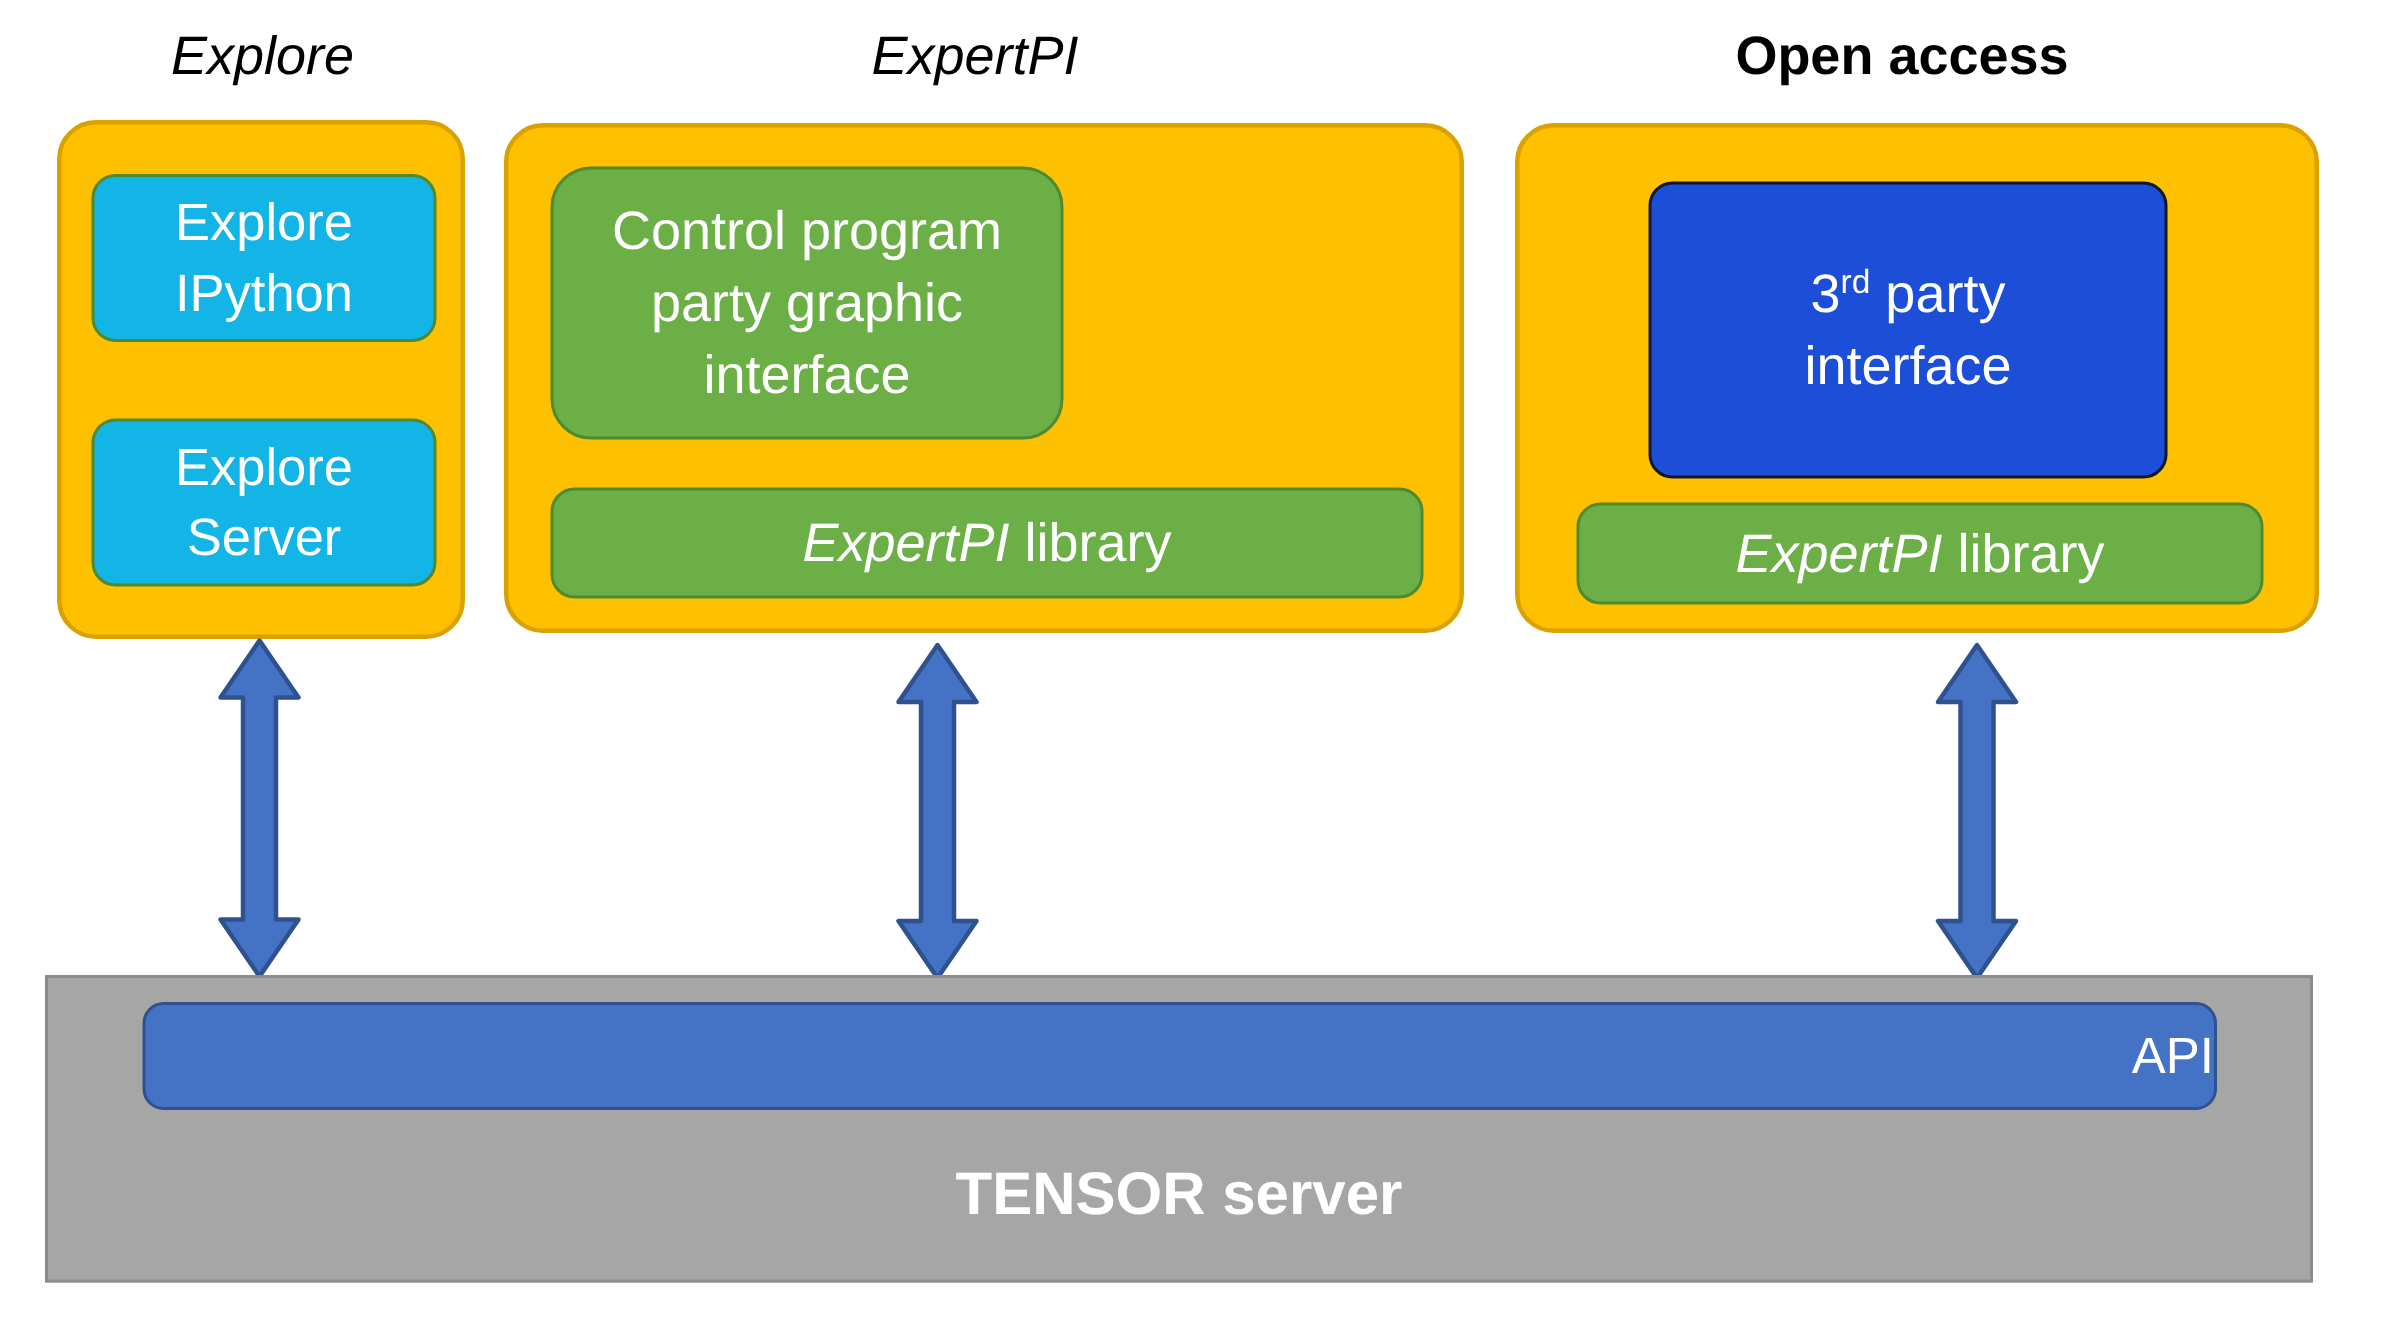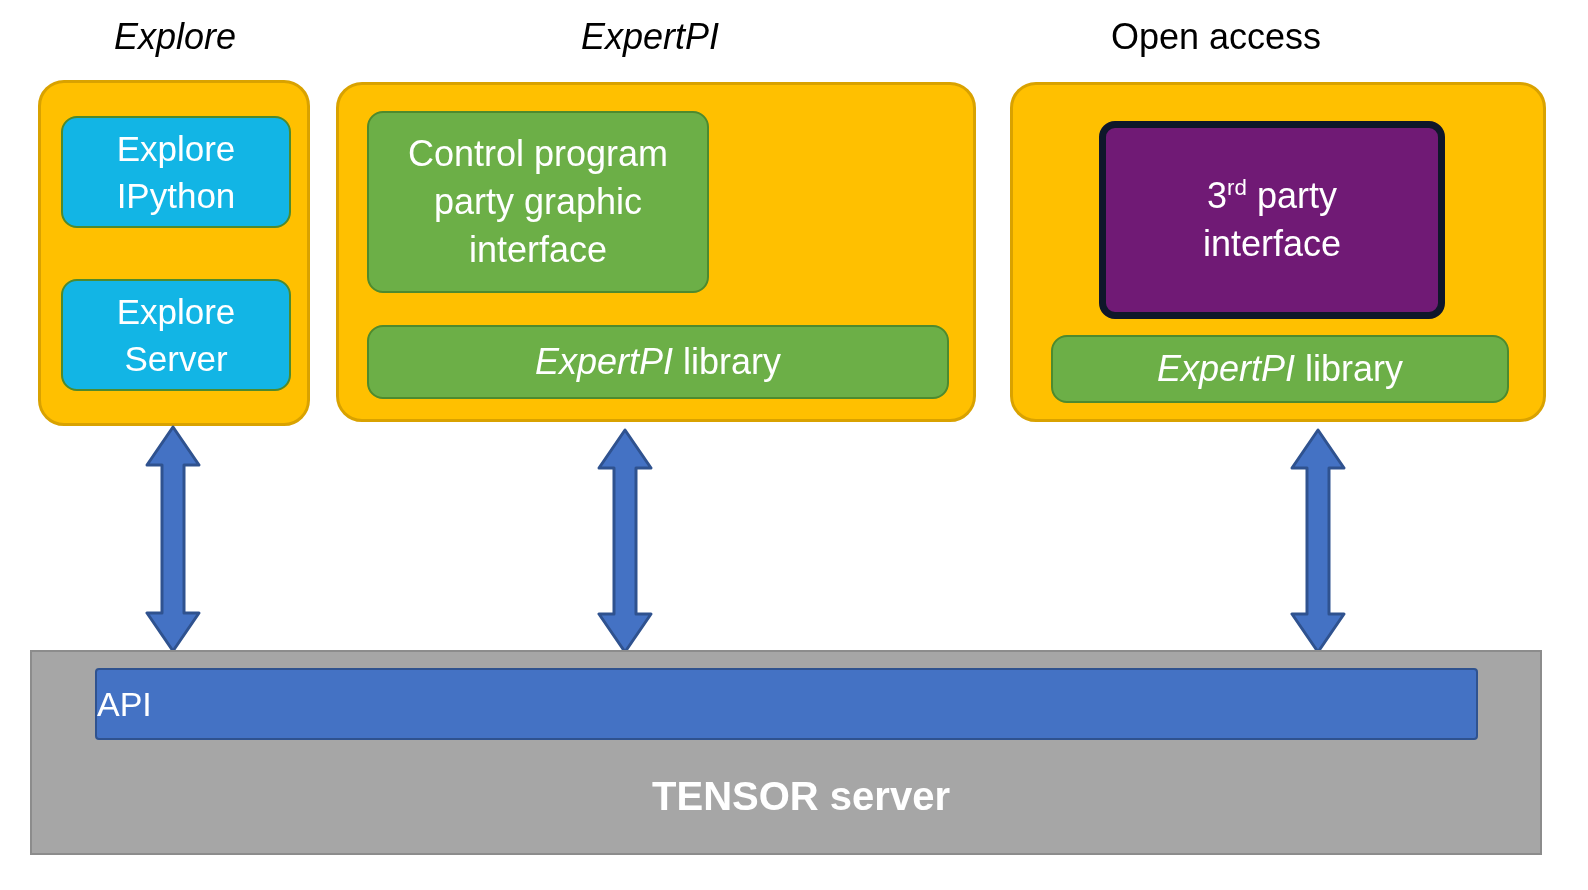--- a/index.html
+++ b/index.html
@@ -51,42 +51,42 @@
     align-items: center;
     justify-content: center;
     text-align: center;
     color: #ffffff;
     border-radius: 16px;
   }
   .box .txt { display: block; width: 100%; }
 
   .box-cyan  { background: #12B5E5; border: 2px solid #4E8A2E; }
   .box-green { background: #6CAF47; border: 2px solid #4E8A2E; }
-  .box-red   { background: #701a75; border: 7px solid #0f172a; }
+  .box-red   { background: #1d4ed8; border: 2px solid #0f172a; }
   .fs-35 { font-size: 35px; line-height: 47px; }
   .fs-36 { font-size: 36px; line-height: 48px; }
 
   .italic { font-style: italic; }
 
   
   #server-bar {
     position: absolute;
     background: #A6A6A6;
     border: 2px solid #8C8C8C;
     box-sizing: border-box;
   }
   #api-bar {
     position: absolute;
     background: #4472C4;
     border: 2px solid #2F528F;
-    border-radius: 4px;
+    border-radius: 14px;
     box-sizing: border-box;
     display: flex;
     align-items: center;
-    justify-content: flex-start;
+    justify-content: flex-end;
     color: #ffffff;
     font-size: 34px;
   }
   #server-label {
     position: absolute;
     width: 100%;
     text-align: center;
     color: #ffffff;
     font-size: 40px;
     font-weight: bold;
@@ -103,36 +103,36 @@
 </style>
 </head>
 <body>
 
 <div id="stage">
 
   <div class="col-title italic" style="left:35px; top:16px; width:280px;">Explore</div>
 
   <div class="col-title italic" style="left:510px; top:16px; width:280px;">ExpertPI</div>
 
-  <div class="col-title" style="left:1076px; top:16px; width:280px;">Open access</div>
+  <div class="col-title" style="left:1128px; top:16px; width:280px;font-weight:bold;">Open access</div>
 
   <div class="panel" style="left:38px; top:80px; width:272px; height:346px;">
 
     <div class="box box-cyan fs-35" style="left:20px; top:33px; width:230px; height:112px;">
       <span class="txt"><span>Explore</span><br><span>IPython</span></span>
     </div>
 
     <div class="box box-cyan fs-35" style="left:20px; top:196px; width:230px; height:112px;">
       <span class="txt"><span>Explore</span><br><span>Server</span></span>
     </div>
   </div>
 
   <div class="panel" style="left:336px; top:82px; width:640px; height:340px;">
 
-    <div class="box box-green fs-36" style="left:28px; top:26px; width:342px; height:182px;">
+    <div class="box box-green fs-36" style="left:28px; top:26px; width:342px; height:182px;border-radius:27px;">
       <span class="txt"><span>Control program</span><br><span>party graphic</span><br><span>interface</span></span>
     </div>
 
 
     <div class="box box-green fs-36" style="left:28px; top:240px; width:582px; height:74px;">
       <span class="txt"><span class="italic">ExpertPI</span><span> library</span></span>
     </div>
   </div>
 
   <div class="panel" style="left:1010px; top:82px; width:536px; height:340px;">
@@ -163,16 +163,16 @@
       <polygon points="29,2 55,40 40,40 40,186 55,186 29,224 3,186 18,186 18,40 3,40" fill="#4472C4" stroke="#2F528F" stroke-width="3" stroke-linejoin="round"></polygon>
     </svg>
   </div>
 
   <div id="server-bar" style="left:30px; top:650px; width:1512px; height:205px;">
 
     <div id="api-bar" style="left:63px; top:16px; width:1383px; height:72px;">
       <span>API</span>
     </div>
 
-    <div id="server-label" style="left:15px; top:122px;">TENSOR server</div>
+    <div id="server-label" style="left:0; top:122px;">TENSOR server</div>
   </div>
 
 </div>
 
 </body></html>

